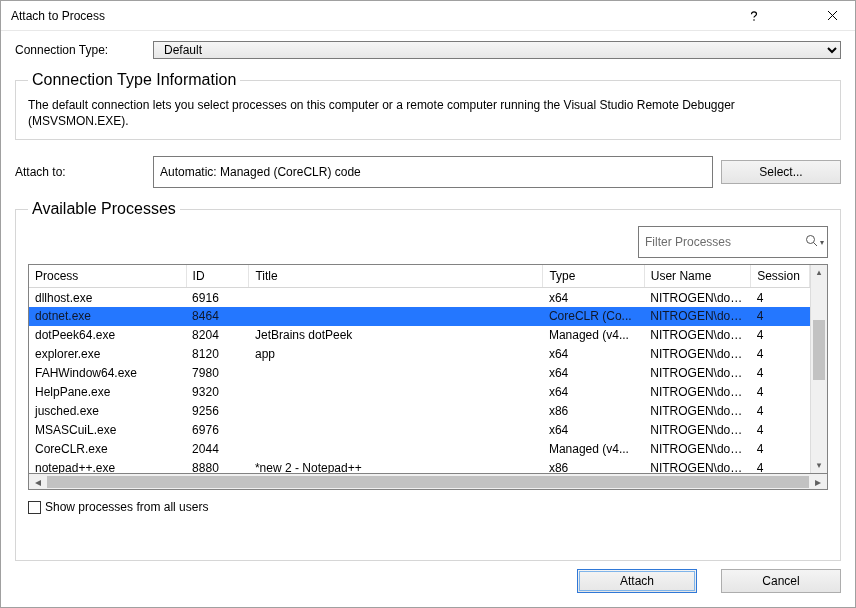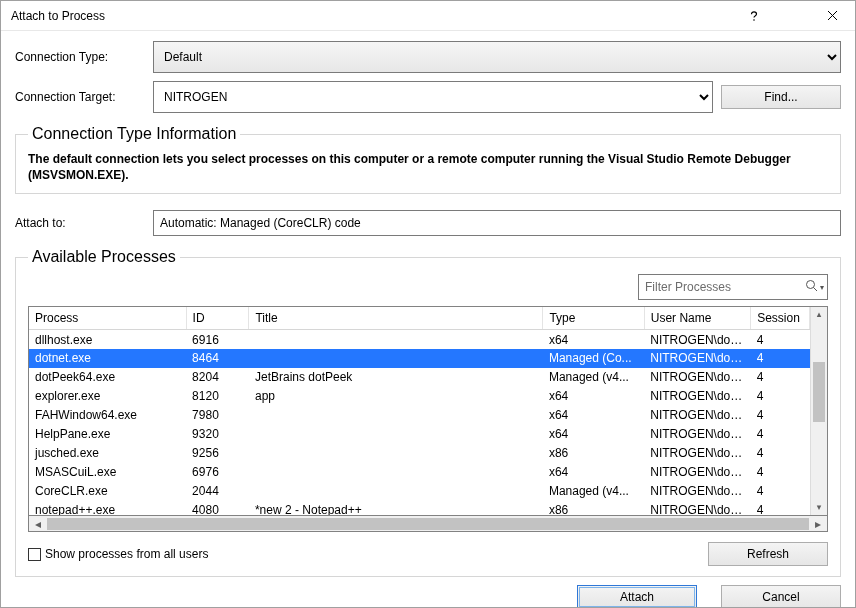--- a/index.html
+++ b/index.html
@@ -44,27 +44,27 @@
   }
   .row {
     display: flex;
     align-items: center;
     gap: 8px;
   }
   .field-label { width: 130px; }
   select.combo, .text-input, .readonly-box, .filter-input {
     border: 1px solid #7a7a7a;
     background: #fff;
-    height: 26px;
+    height: 32px;
     font: inherit;
     padding: 0 6px;
   }
   select.combo {
     background: linear-gradient(#f6f6f6, #e7e7e7);
-    height: 32px;
+    height: 18px;
   }
   .readonly-box {
     display: flex;
     align-items: center;
     background: #fff;
     flex: 1;
   }
   .btn {
     min-width: 120px;
     height: 24px;
@@ -81,21 +81,21 @@
   }
   fieldset.groupbox {
     border: 1px solid #d6d6d6;
     margin: 4px 0 0 0;
     padding: 8px 12px 10px 12px;
   }
   fieldset.groupbox > legend {
     padding: 0 4px;
     font-size: 16px;
   }
-  .info-text { color: #000; line-height: 1.35; font-weight: bold; }
+  .info-text { color: #000; line-height: 1.35; }
   
   .filter-row { display: flex; justify-content: flex-end; margin-bottom: 6px; }
   .filter-wrap {
     position: relative;
     width: 190px;
   }
   .filter-input {
     width: 100%;
     padding-right: 48px;
     color: #000;
@@ -132,21 +132,21 @@
   }
   table.proc tbody td {
     padding: 1px 6px;
     white-space: nowrap;
     overflow: hidden;
     text-overflow: ellipsis;
     height: 19px;
   }
   table.proc tbody tr.selected td {
     background: #2477ff;
-    color: #ffffff;
+    color: #0f172a;
   }
   .col-process { width: 155px; }
   .col-id      { width: 62px; }
   .col-title   { width: 290px; }
   .col-type    { width: 100px; }
   .col-user    { width: 105px; }
   .col-session { width: 58px; }
   .vscroll {
     width: 17px;
     background: #f0f0f0;
@@ -212,36 +212,30 @@
 
 <div class="content">
 
   <div class="row">
     <div class="field-label">Connection Type:</div>
     <select class="combo" style="flex:1">
       <option>Default</option>
     </select>
   </div>
 
-  <div class="row">
-    <div class="field-label">Connection Target:</div>
-    <select class="combo" style="flex:1; background:#fff">
-      <option>NITROGEN</option>
-    </select>
-    <button class="btn">Find...</button>
-  </div>
 
   <fieldset class="groupbox">
     <legend>Connection Type Information</legend>
     <div class="info-text">The default connection lets you select processes on this computer or a remote computer running the Visual Studio Remote Debugger (MSVSMON.EXE).</div>
   </fieldset>
 
   <div class="row" style="margin-top:8px">
     <div class="field-label">Attach to:</div>
     <div class="readonly-box">Automatic: Managed (CoreCLR) code</div>
+    <button class="btn">Select...</button>
   </div>
 
   <fieldset class="groupbox" style="flex:1; display:flex; flex-direction:column;">
     <legend>Available Processes</legend>
 
     <div class="filter-row">
       <div class="filter-wrap">
         <input class="filter-input" placeholder="Filter Processes" style="">
         <div class="filter-icons">
           <span>
@@ -282,21 +276,21 @@
                 <td>6916</td>
                 <td></td>
                 <td>x64</td>
                 <td>NITROGEN\dominiq...</td>
                 <td>4</td>
               </tr>
               <tr class="selected">
                 <td>dotnet.exe</td>
                 <td>8464</td>
                 <td></td>
-                <td>Managed (Co...</td>
+                <td>CoreCLR (Co...</td>
                 <td>NITROGEN\dominiq...</td>
                 <td>4</td>
               </tr>
               <tr>
                 <td>dotPeek64.exe</td>
                 <td>8204</td>
                 <td>JetBrains dotPeek</td>
                 <td>Managed (v4...</td>
                 <td>NITROGEN\dominiq...</td>
                 <td>4</td>
@@ -344,21 +338,21 @@
               <tr>
                 <td>CoreCLR.exe</td>
                 <td>2044</td>
                 <td></td>
                 <td>Managed (v4...</td>
                 <td>NITROGEN\dominiq...</td>
                 <td>4</td>
               </tr>
               <tr>
                 <td>notepad++.exe</td>
-                <td>4080</td>
+                <td>8880</td>
                 <td>*new 2 - Notepad++</td>
                 <td>x86</td>
                 <td>NITROGEN\dominiq...</td>
                 <td>4</td>
               </tr>
             </tbody>
         </table>
       </div>
       <div class="vscroll">
         <div style="text-align:center;font-size:9px;color:#606060;line-height:15px">▴</div>
@@ -370,21 +364,20 @@
       <div class="arrow">◂</div>
       <div class="thumb-h"></div>
       <div class="arrow">▸</div>
     </div>
 
     <div class="show-all-row">
       <label class="check-row">
         <span class="check-box"></span>
         <span>Show processes from all users</span>
       </label>
-      <button class="btn">Refresh</button>
     </div>
   </fieldset>
 
   <div class="footer">
     <button class="btn primary" style="min-width:120px">Attach</button>
     <button class="btn" style="min-width:120px">Cancel</button>
   </div>
 
 </div>
 

